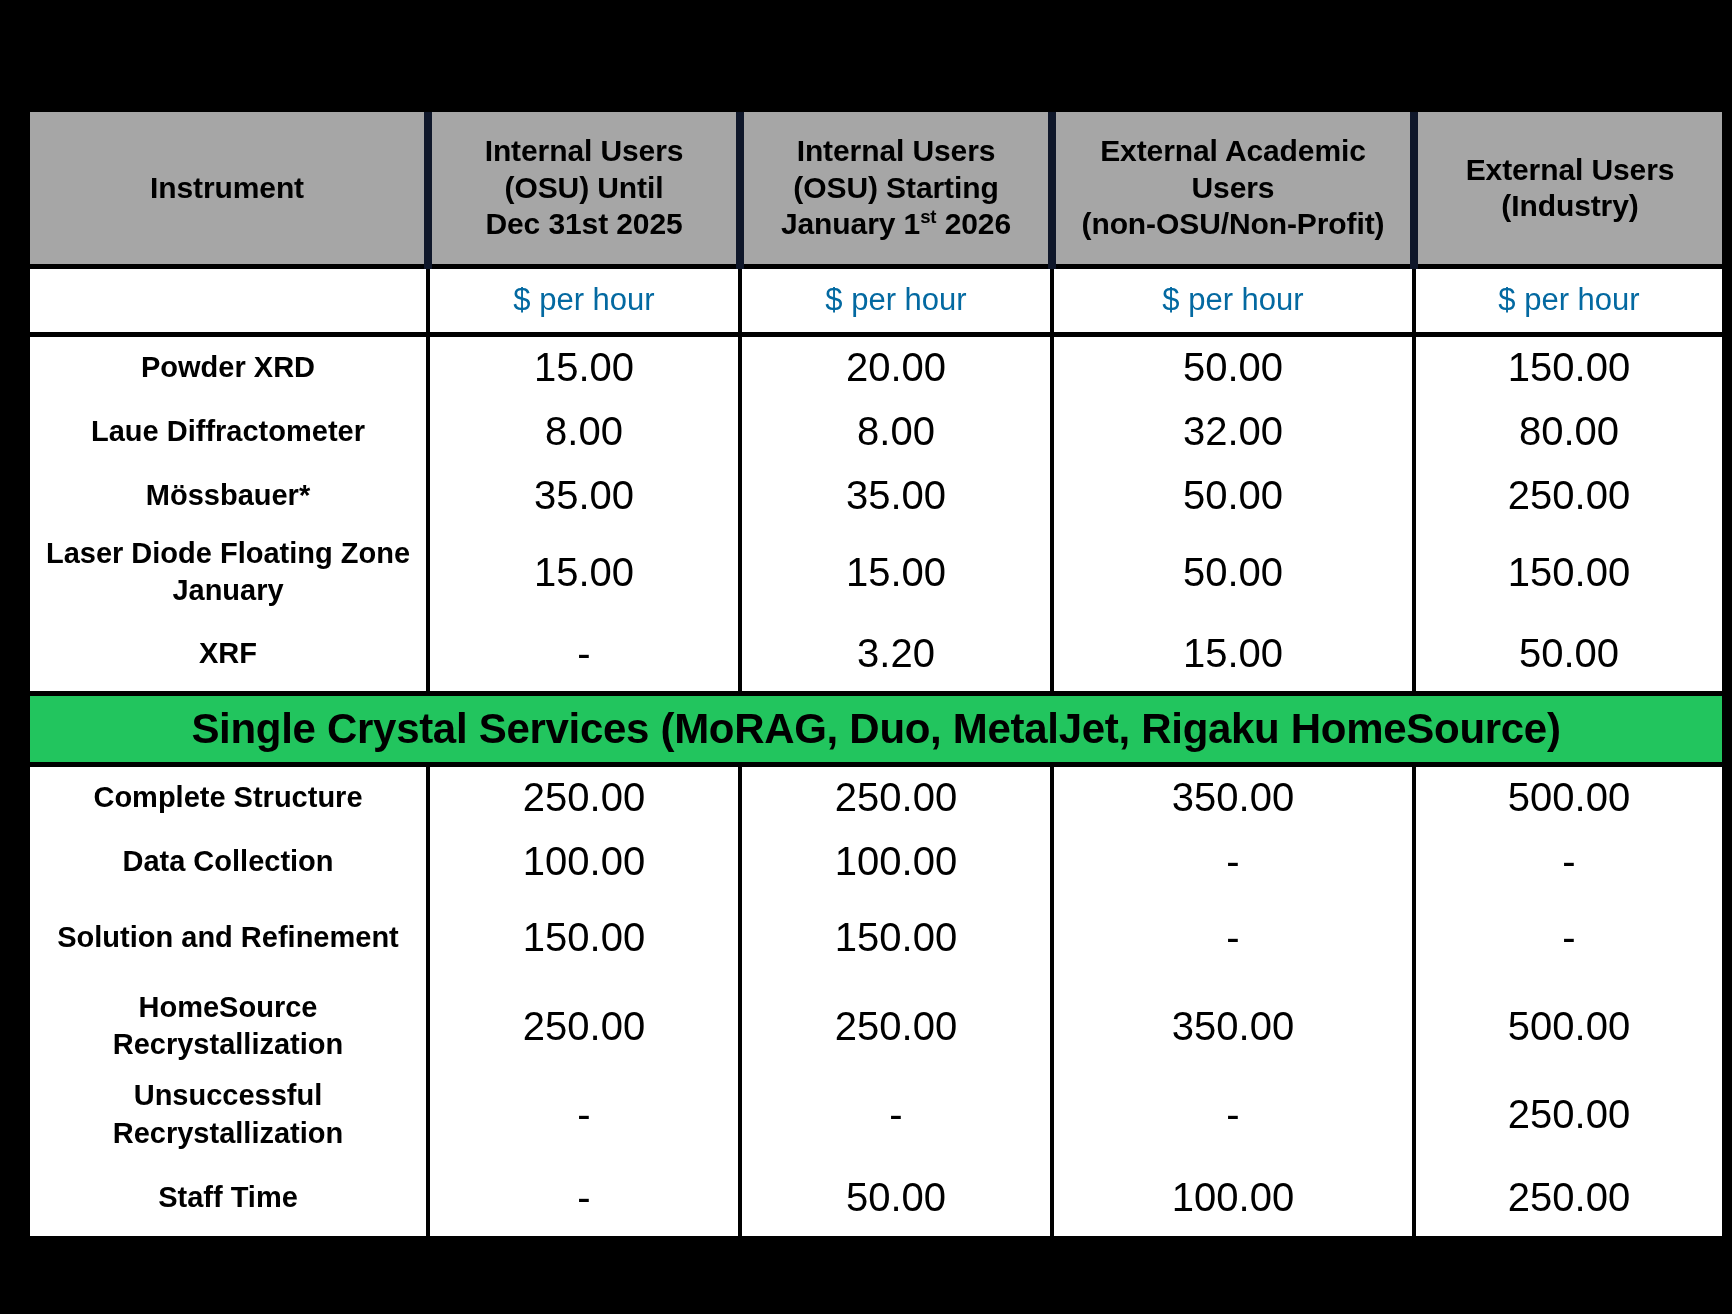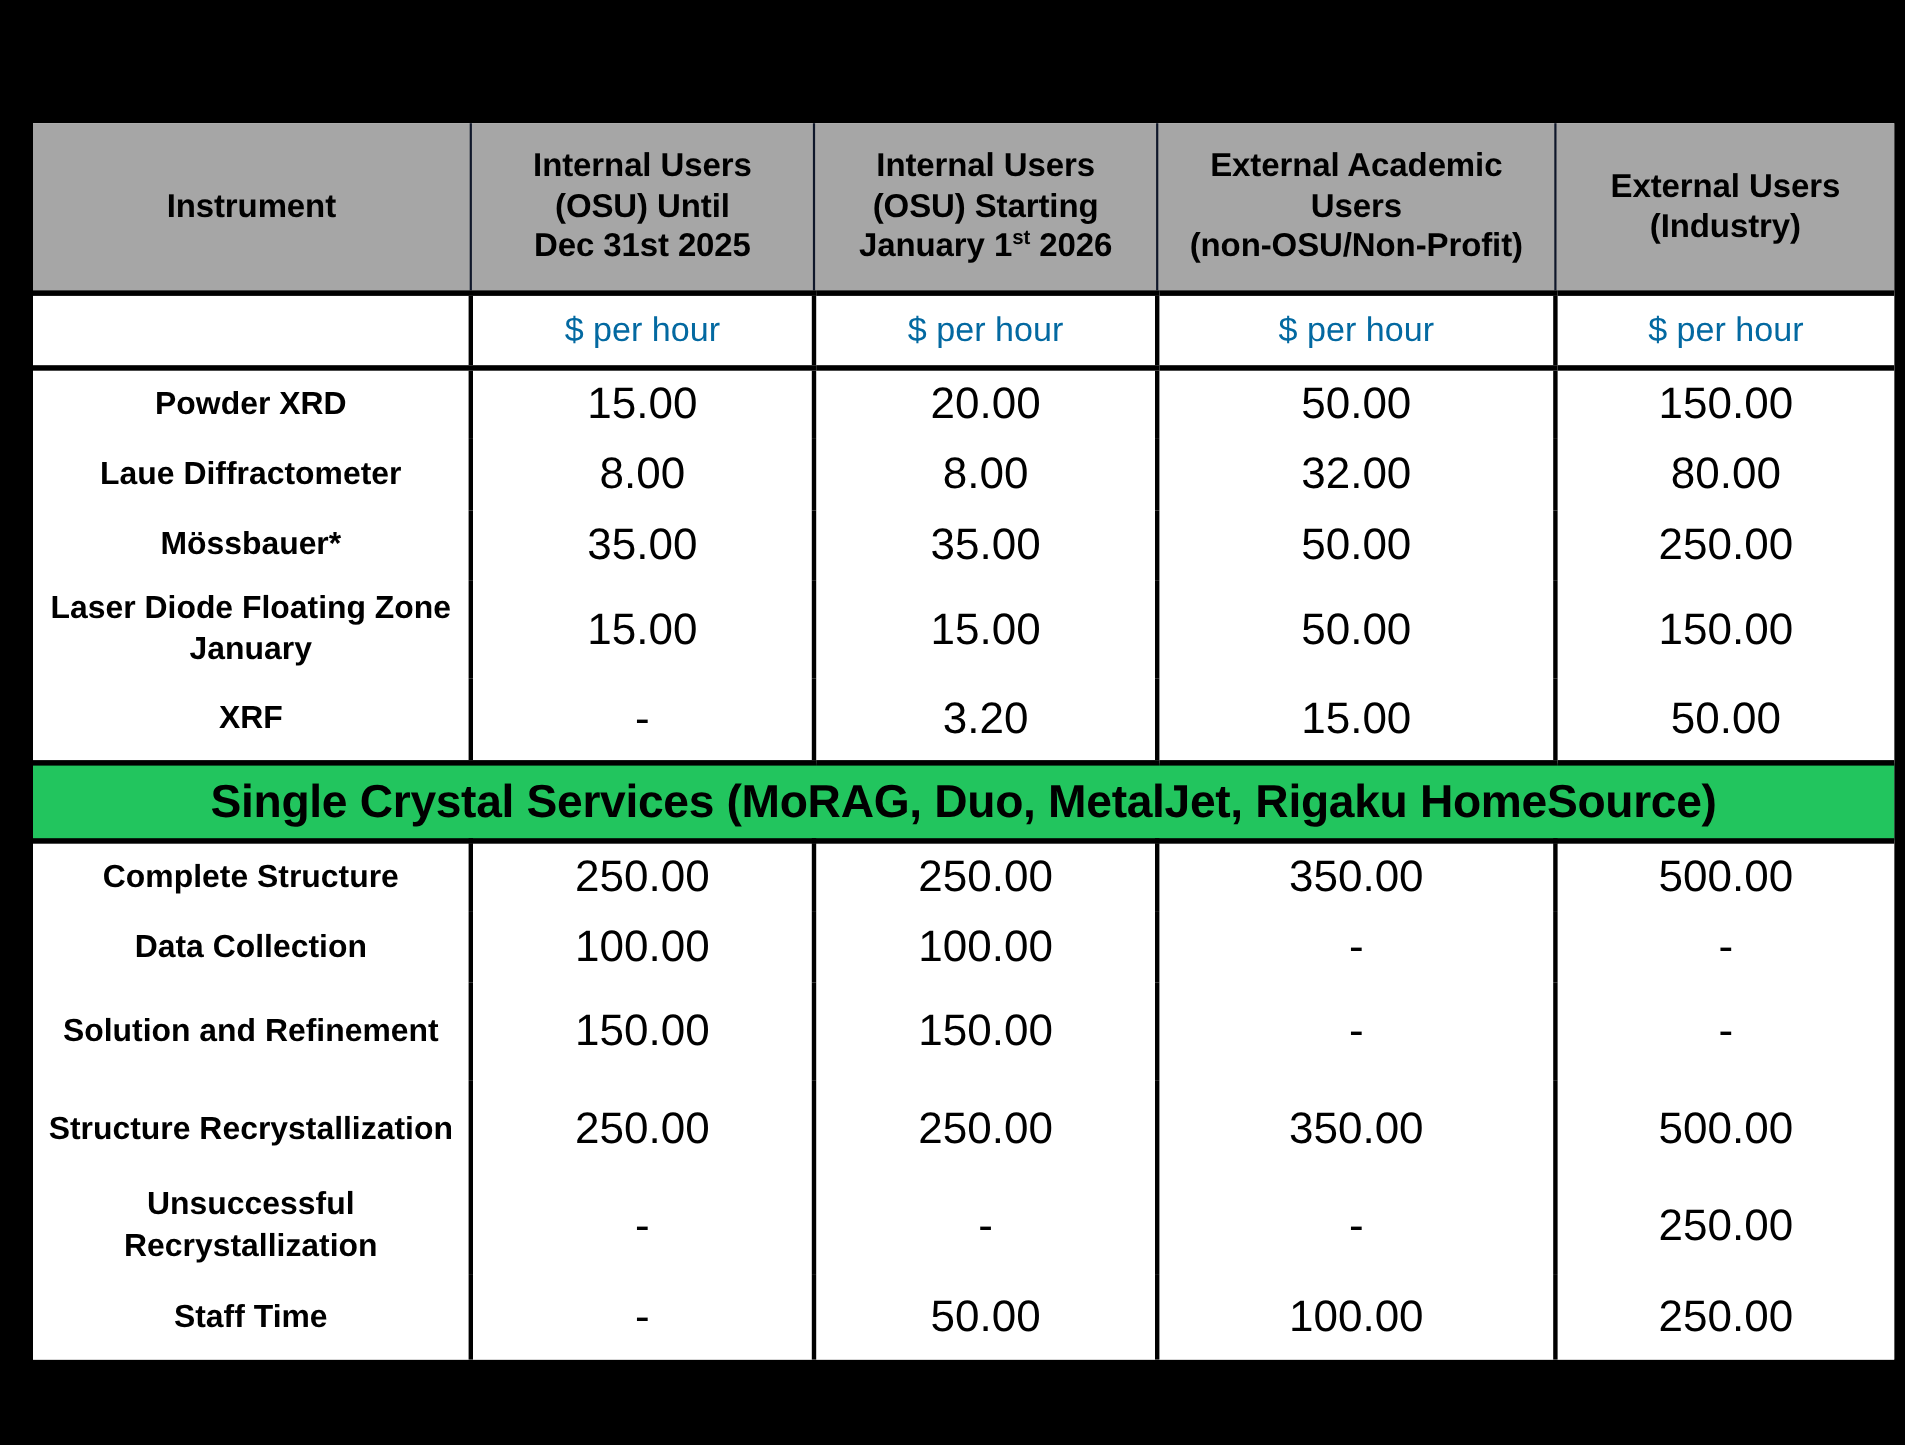--- a/index.html
+++ b/index.html
@@ -54,21 +54,21 @@
   col.c3 { width: 362px; }
   col.c4 { width: 308px; }
 
   
   tr.head-row td {
     background: #a6a6a6;
     font-weight: bold;
     font-size: 30px;
     line-height: 1.21;
     color: #000000;
-    border-right: 2px solid #0f172a;
+    border-right: 8px solid #0f172a;
     border-bottom: 5px solid #000000;
     letter-spacing: -0.1px;
   }
   tr.head-row td.last { border-right: 0; }
   tr.head-row { height: 136px; }
 
   sup.ord {
     font-size: 0.62em;
     vertical-align: super;
     line-height: 0;
@@ -234,21 +234,21 @@
 
         <tr class="data-row h-two">
           <td class="label">Solution and Refinement</td>
           <td class="value">150.00</td>
           <td class="value">150.00</td>
           <td class="value">-</td>
           <td class="value last">-</td>
         </tr>
 
         <tr class="data-row h-two">
-          <td class="label">Structure Recrystallization</td>
+          <td class="label">HomeSource Recrystallization</td>
           <td class="value">250.00</td>
           <td class="value">250.00</td>
           <td class="value">350.00</td>
           <td class="value last">500.00</td>
         </tr>
 
         <tr class="data-row h-two">
           <td class="label">Unsuccessful Recrystallization</td>
           <td class="value">-</td>
           <td class="value">-</td>

